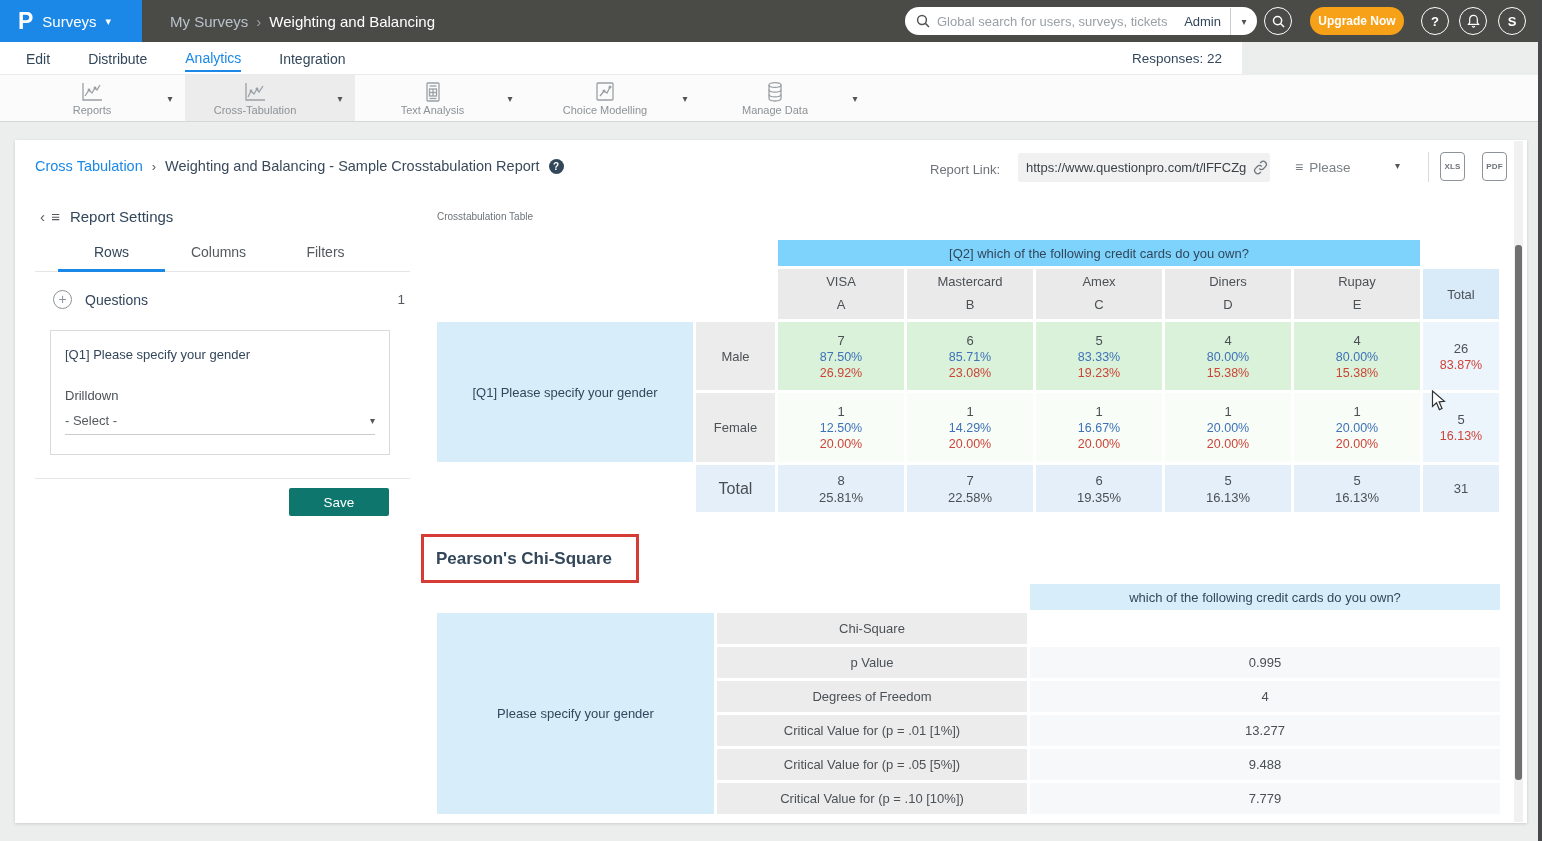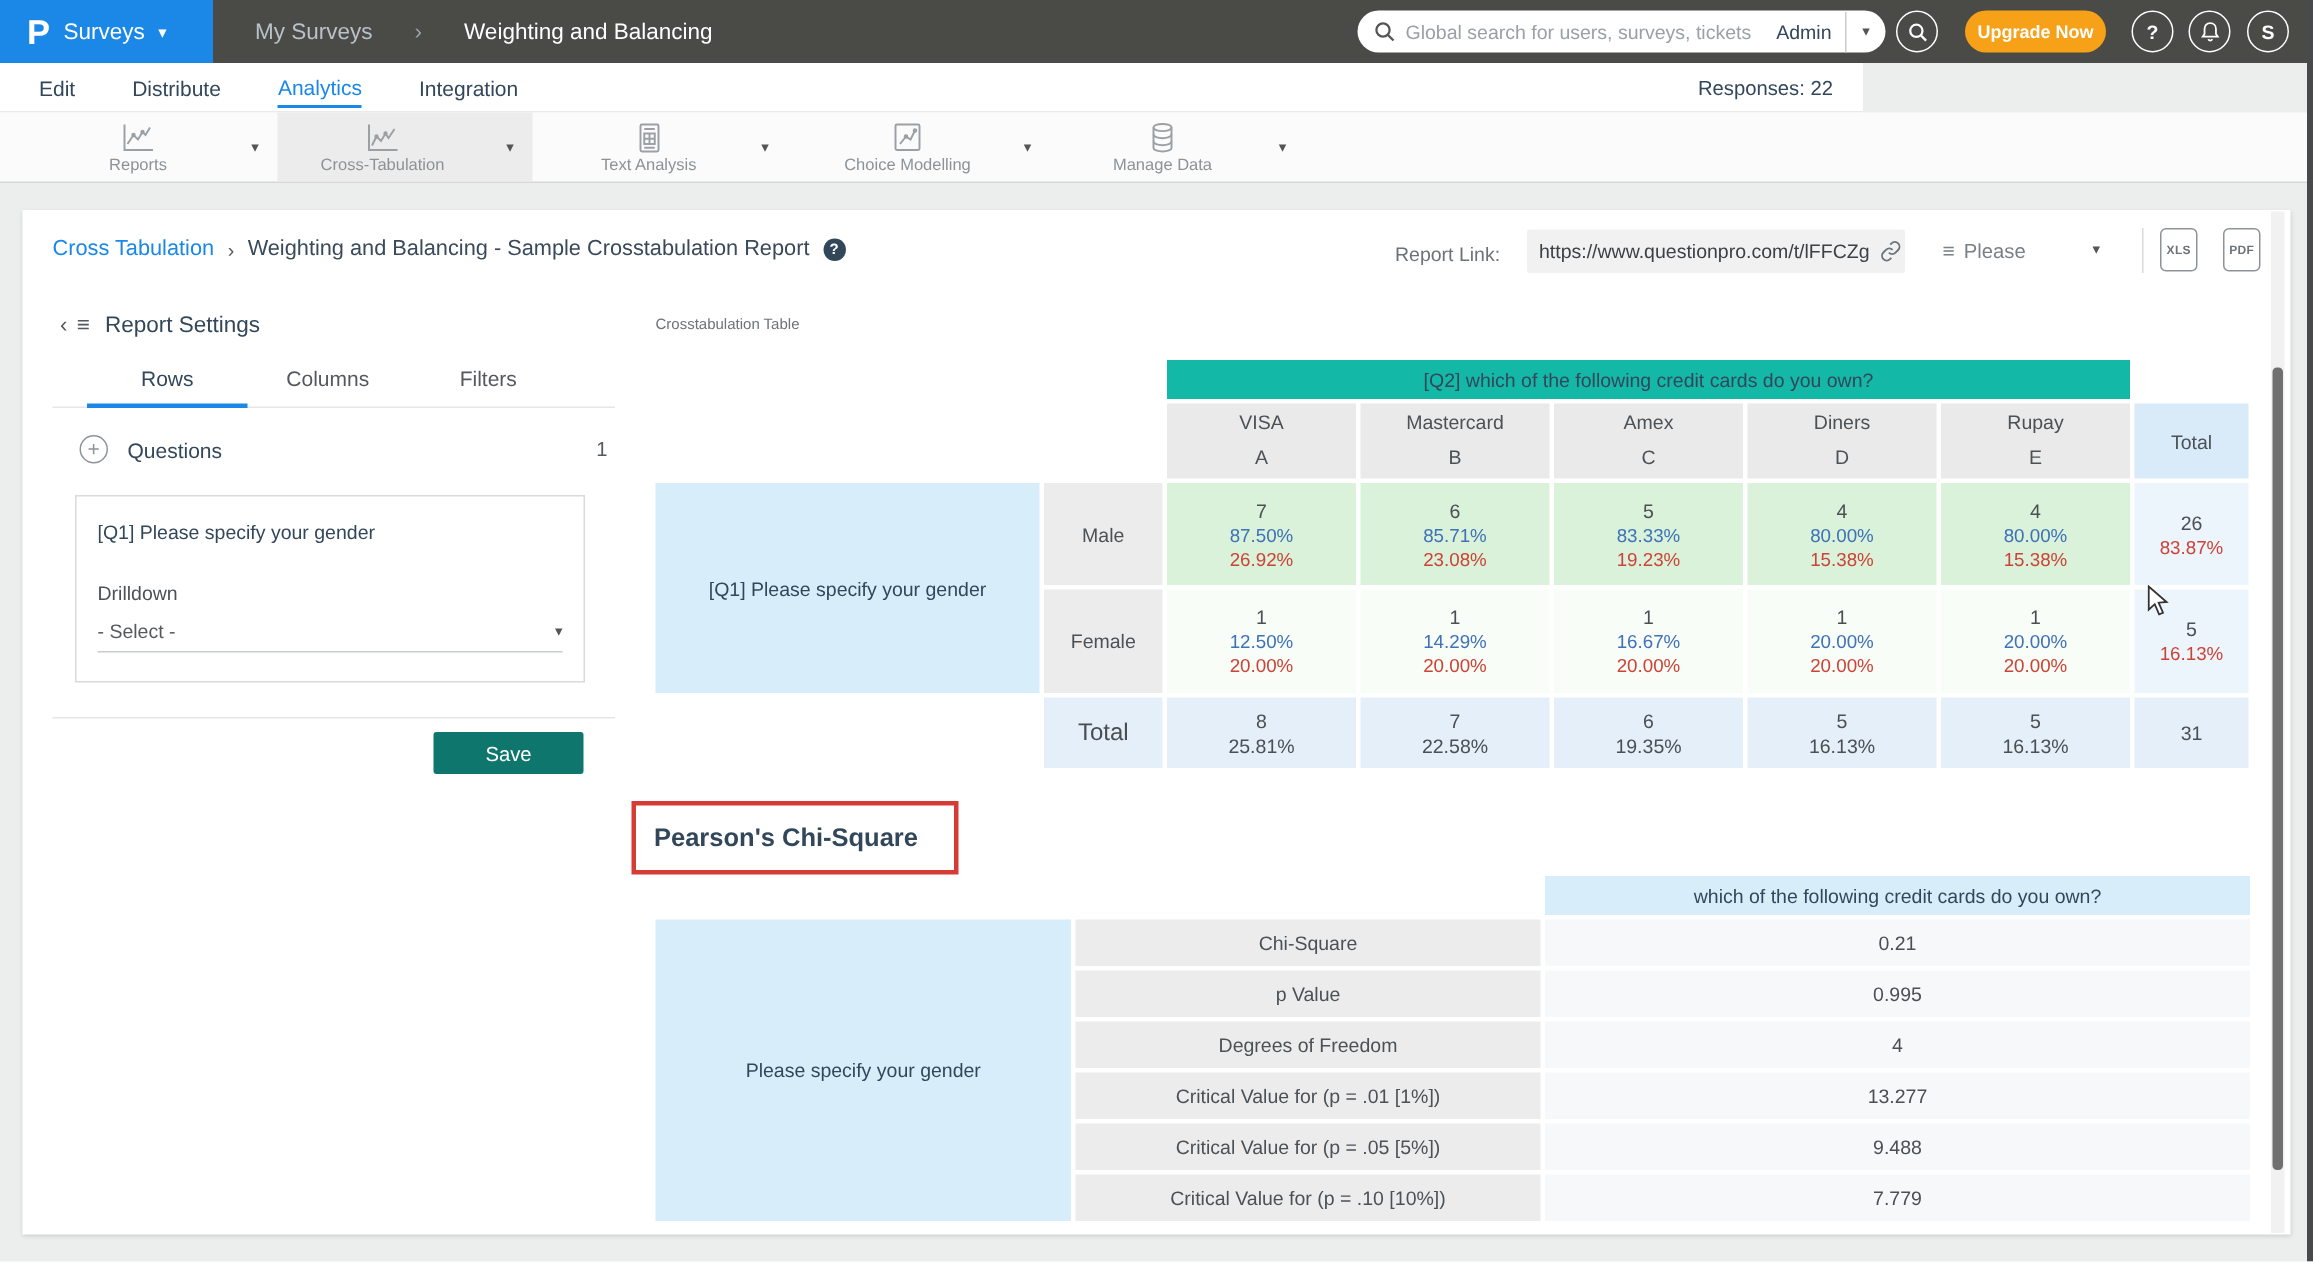--- a/index.html
+++ b/index.html
@@ -5,21 +5,21 @@
   * { margin:0; padding:0; box-sizing:border-box; }
   html,body { width:1542px; height:841px; overflow:hidden; }
   body { background:#eceded; font-family:"Liberation Sans", sans-serif; color:#4a4e52; position:relative; }
 
   
   .topbar { position:absolute; left:0; top:0; width:1542px; height:42px; background:#4a4a47; }
   .logo-block { position:absolute; left:0; top:0; width:142px; height:42px; background:#1b87e6; display:flex; align-items:center; gap:9px; padding-left:18px; cursor:pointer; }
   .logo-p { color:#fff; font-size:23px; font-weight:bold; line-height:1; }
   .product { color:#fff; font-size:15px; }
   .caret-w { color:#fff; font-size:11px; }
-  .top-crumbs { position:absolute; left:170px; top:0; height:42px; display:flex; align-items:center; gap:28px; }
+  .top-crumbs { position:absolute; left:170px; top:0; height:42px; display:flex; align-items:center; gap:8px; }
   .tc-link { color:#b9c2ca; font-size:15px; cursor:pointer; }
   .tc-sep { color:#9aa2a8; font-size:15px; }
   .tc-cur { color:#ffffff; font-size:15px; }
   .search-pill { position:absolute; left:905px; top:7px; width:352px; height:28px; background:#fff; border-radius:14px; display:flex; align-items:center; padding:0 0 0 11px; }
   .search-pill input { border:none; outline:none; flex:1; font-size:13px; color:#33475b; font-family:inherit; background:transparent; }
   .search-pill input::placeholder { color:#9aa0a5; }
   .scope { font-size:13px; color:#33475b; padding:0 9px; }
   .pill-div { width:1px; height:27px; background:#c9cccd; }
   .pill-caret { width:26px; text-align:center; color:#555; font-size:10px; cursor:pointer; }
   .circle-btn { position:absolute; top:7px; width:28px; height:28px; border:1.5px solid #fff; border-radius:50%; display:flex; align-items:center; justify-content:center; color:#fff; cursor:pointer; font-size:13px; font-weight:bold; }
@@ -75,21 +75,21 @@
   .drill-select { margin-top:10px; display:flex; align-items:center; border-bottom:1px solid #c9cccd; padding-bottom:6px; cursor:pointer; }
   .drill-val { font-size:13px; color:#55595e; flex:1; }
   .drill-caret { color:#555; font-size:10px; }
   .set-div { position:absolute; left:20px; top:338px; width:375px; border-top:1px solid #e4e6e7; }
   .save-btn { position:absolute; left:274px; top:348px; width:100px; height:28px; background:#0f766e; border:none; border-radius:2px; color:#fff; font-size:13.5px; font-family:inherit; cursor:pointer; }
 
   
   .ct-title { position:absolute; left:422px; top:71px; font-size:10px; color:#6d7378; }
   .ct { position:absolute; left:422px; top:100px; display:grid; grid-template-columns:256px 79px repeat(5,126px) 76px; grid-template-rows:26px 50px 68px 69px 47px; gap:3px; }
   .cell { display:flex; flex-direction:column; align-items:center; justify-content:center; text-align:center; gap:2px; }
-  .band { background:#14b8a6; color:#33475b; font-size:13px; grid-column:3 / span 5; grid-row:1; }
+  .band { background:#7dd3fc; color:#33475b; font-size:13px; grid-column:3 / span 5; grid-row:1; }
   .chead { background:#eaeaea; color:#4c5156; font-size:13px; line-height:1.6; grid-row:2; }
   .chead-total { background:#d9eaf8; color:#4c5156; font-size:13px; grid-row:2; grid-column:8; }
   .rowq { background:#d7eefa; color:#33475b; font-size:13px; grid-column:1; grid-row:3 / span 2; }
   .rlabel { background:#ececec; color:#4c5156; font-size:13px; grid-column:2; }
   .g { background:#d9f2d9; }
   .w { background:#f8fdf8; }
   .tb { background:#e4effa; }
   .rt { background:#edf5fc; grid-column:8; }
   .cnt { color:#4b5054; font-size:13px; }
   .rp { color:#3f72b8; font-size:12.5px; }
@@ -401,21 +401,20 @@
   </div>
 
   <div class="chi-box">
     <span class="chi-head">Pearson's Chi-Square</span>
   </div>
   <div class="chi">
     <div class="cell chi-colhead">which of the following credit cards do you own?</div>
     <div class="cell chi-label" style="grid-row:2;">Chi-Square</div>
 
     <div class="cell chi-rowhead">Please specify your gender</div>
-    <div class="cell chi-val" style="grid-row:2;">0.21</div>
     <div class="cell chi-label" style="grid-row:3;">p Value</div>
     <div class="cell chi-val" style="grid-row:3;">0.995</div>
     <div class="cell chi-label" style="grid-row:4;">Degrees of Freedom</div>
     <div class="cell chi-val" style="grid-row:4;">4</div>
     <div class="cell chi-label" style="grid-row:5;">Critical Value for (p = .01 [1%])</div>
     <div class="cell chi-val" style="grid-row:5;">13.277</div>
     <div class="cell chi-label" style="grid-row:6;">Critical Value for (p = .05 [5%])</div>
     <div class="cell chi-val" style="grid-row:6;">9.488</div>
     <div class="cell chi-label" style="grid-row:7;">Critical Value for (p = .10 [10%])</div>
     <div class="cell chi-val" style="grid-row:7;">7.779</div>

